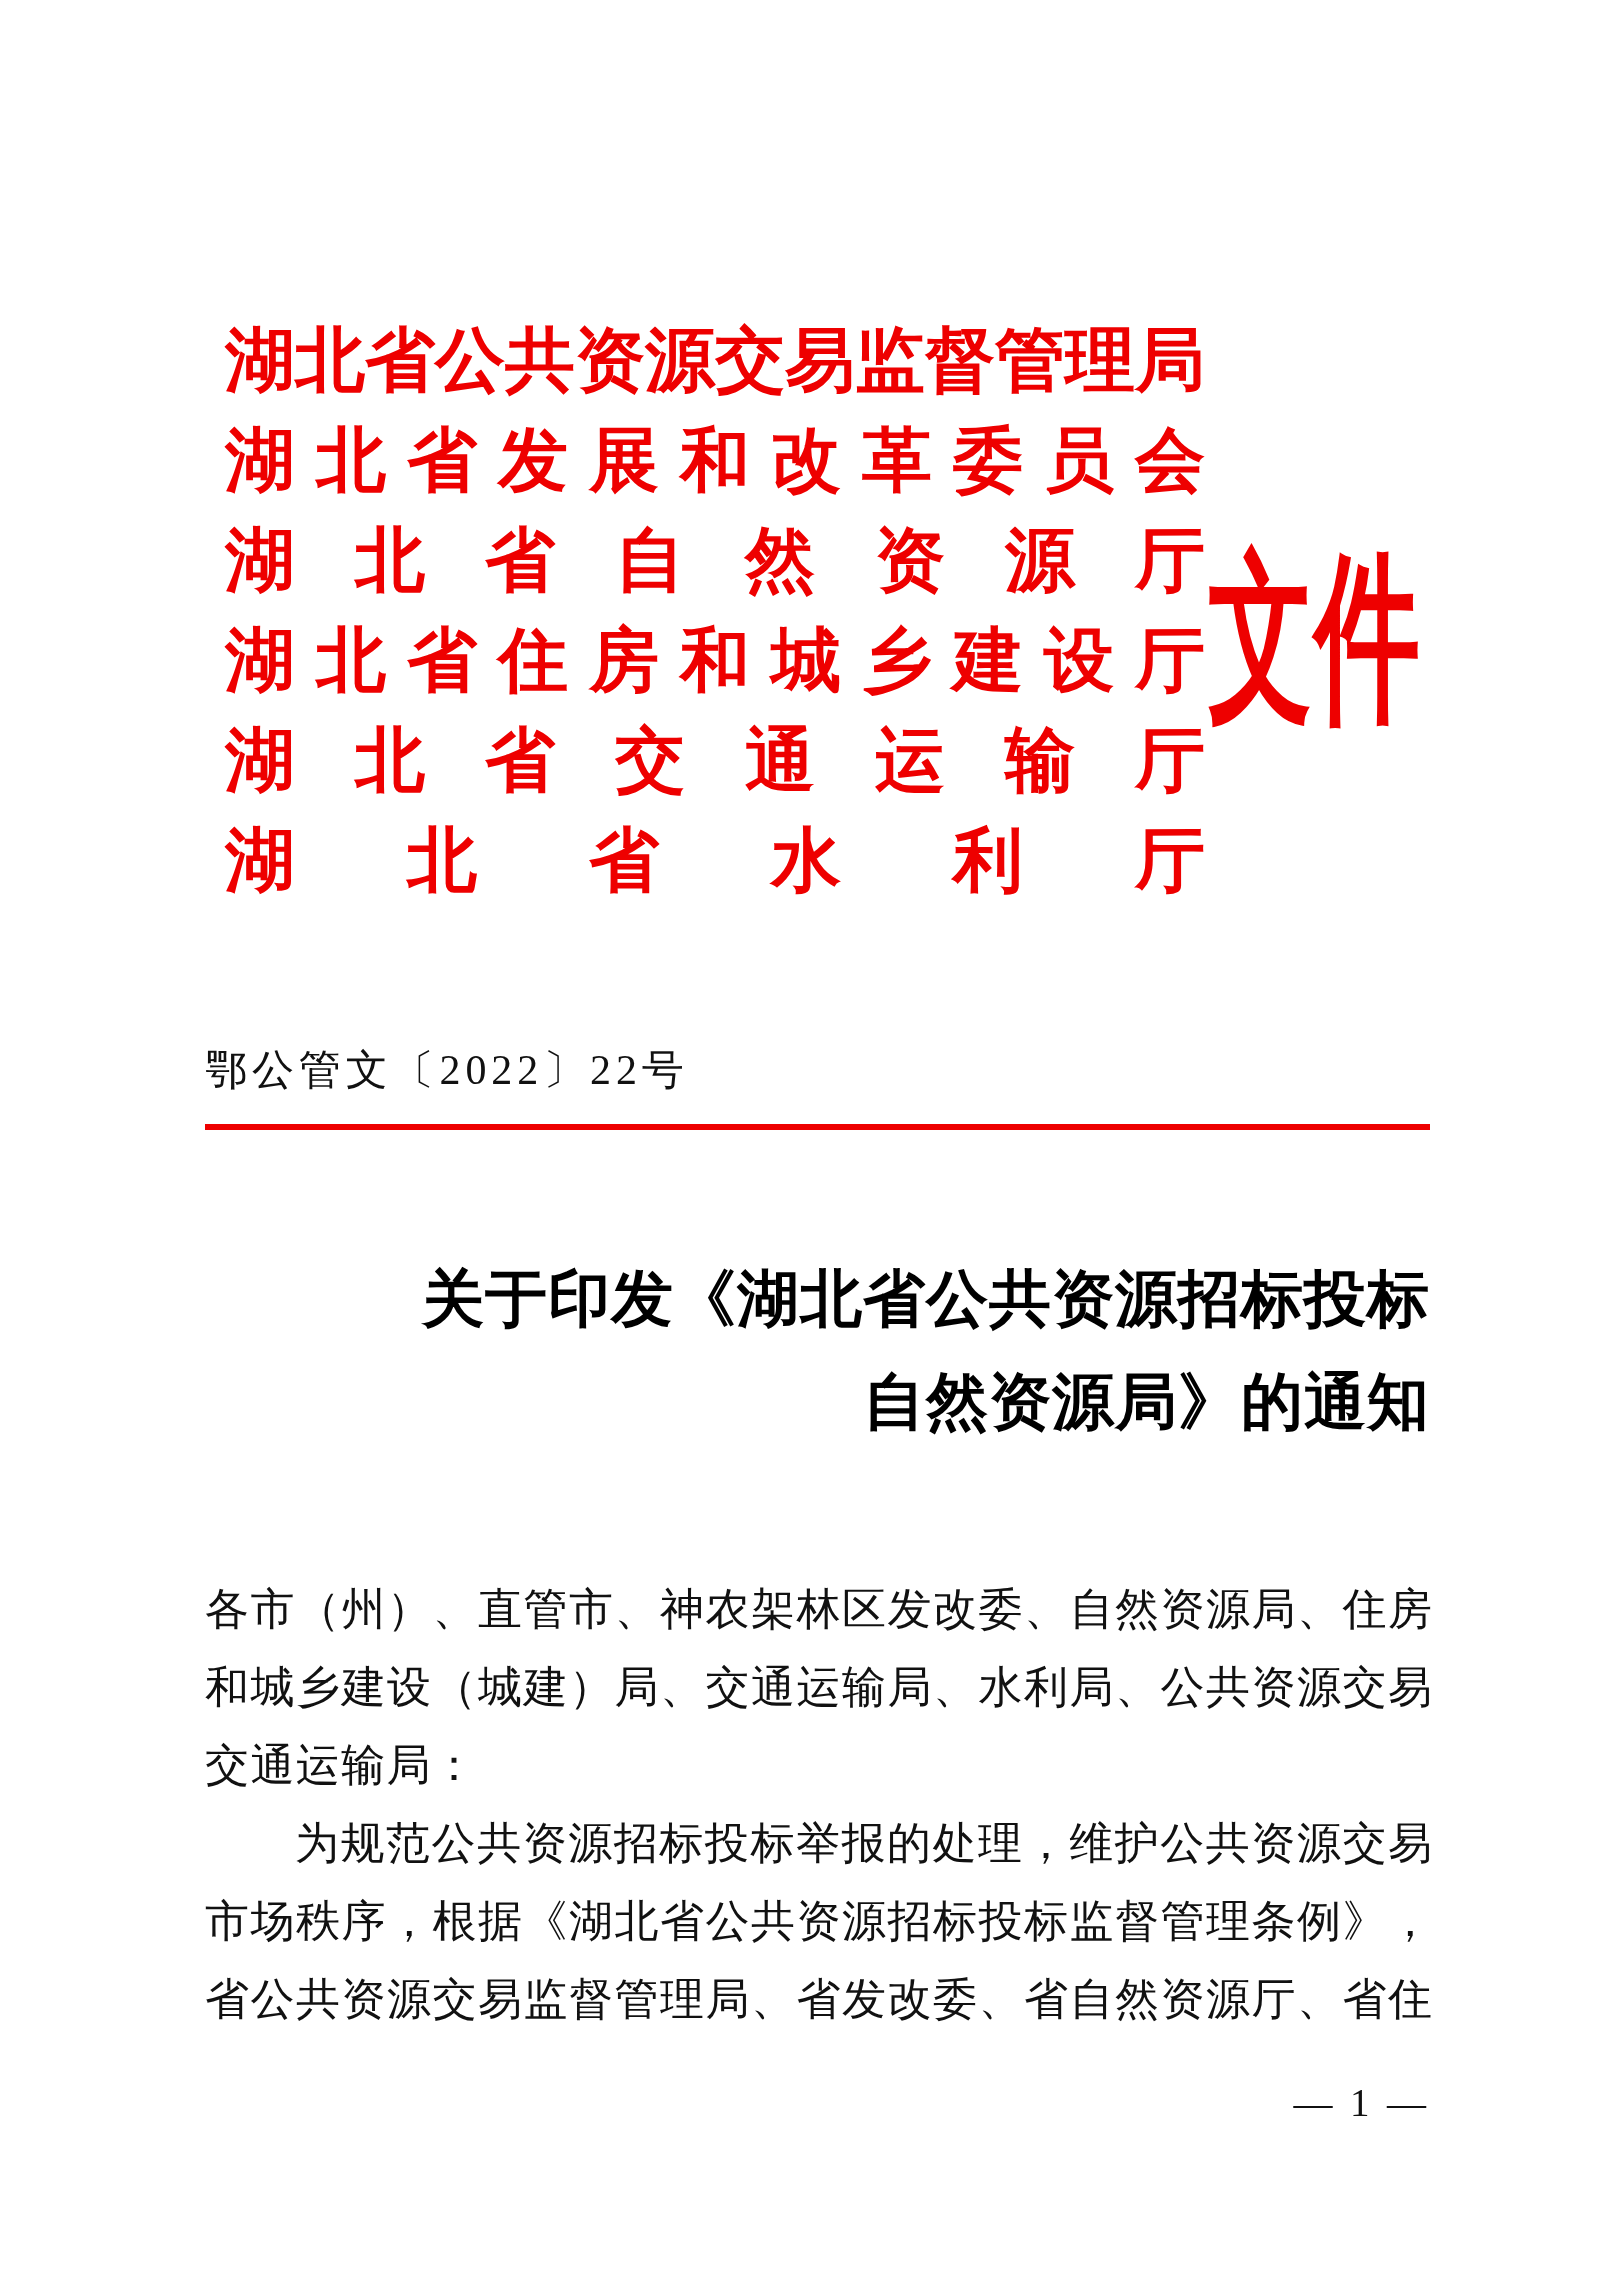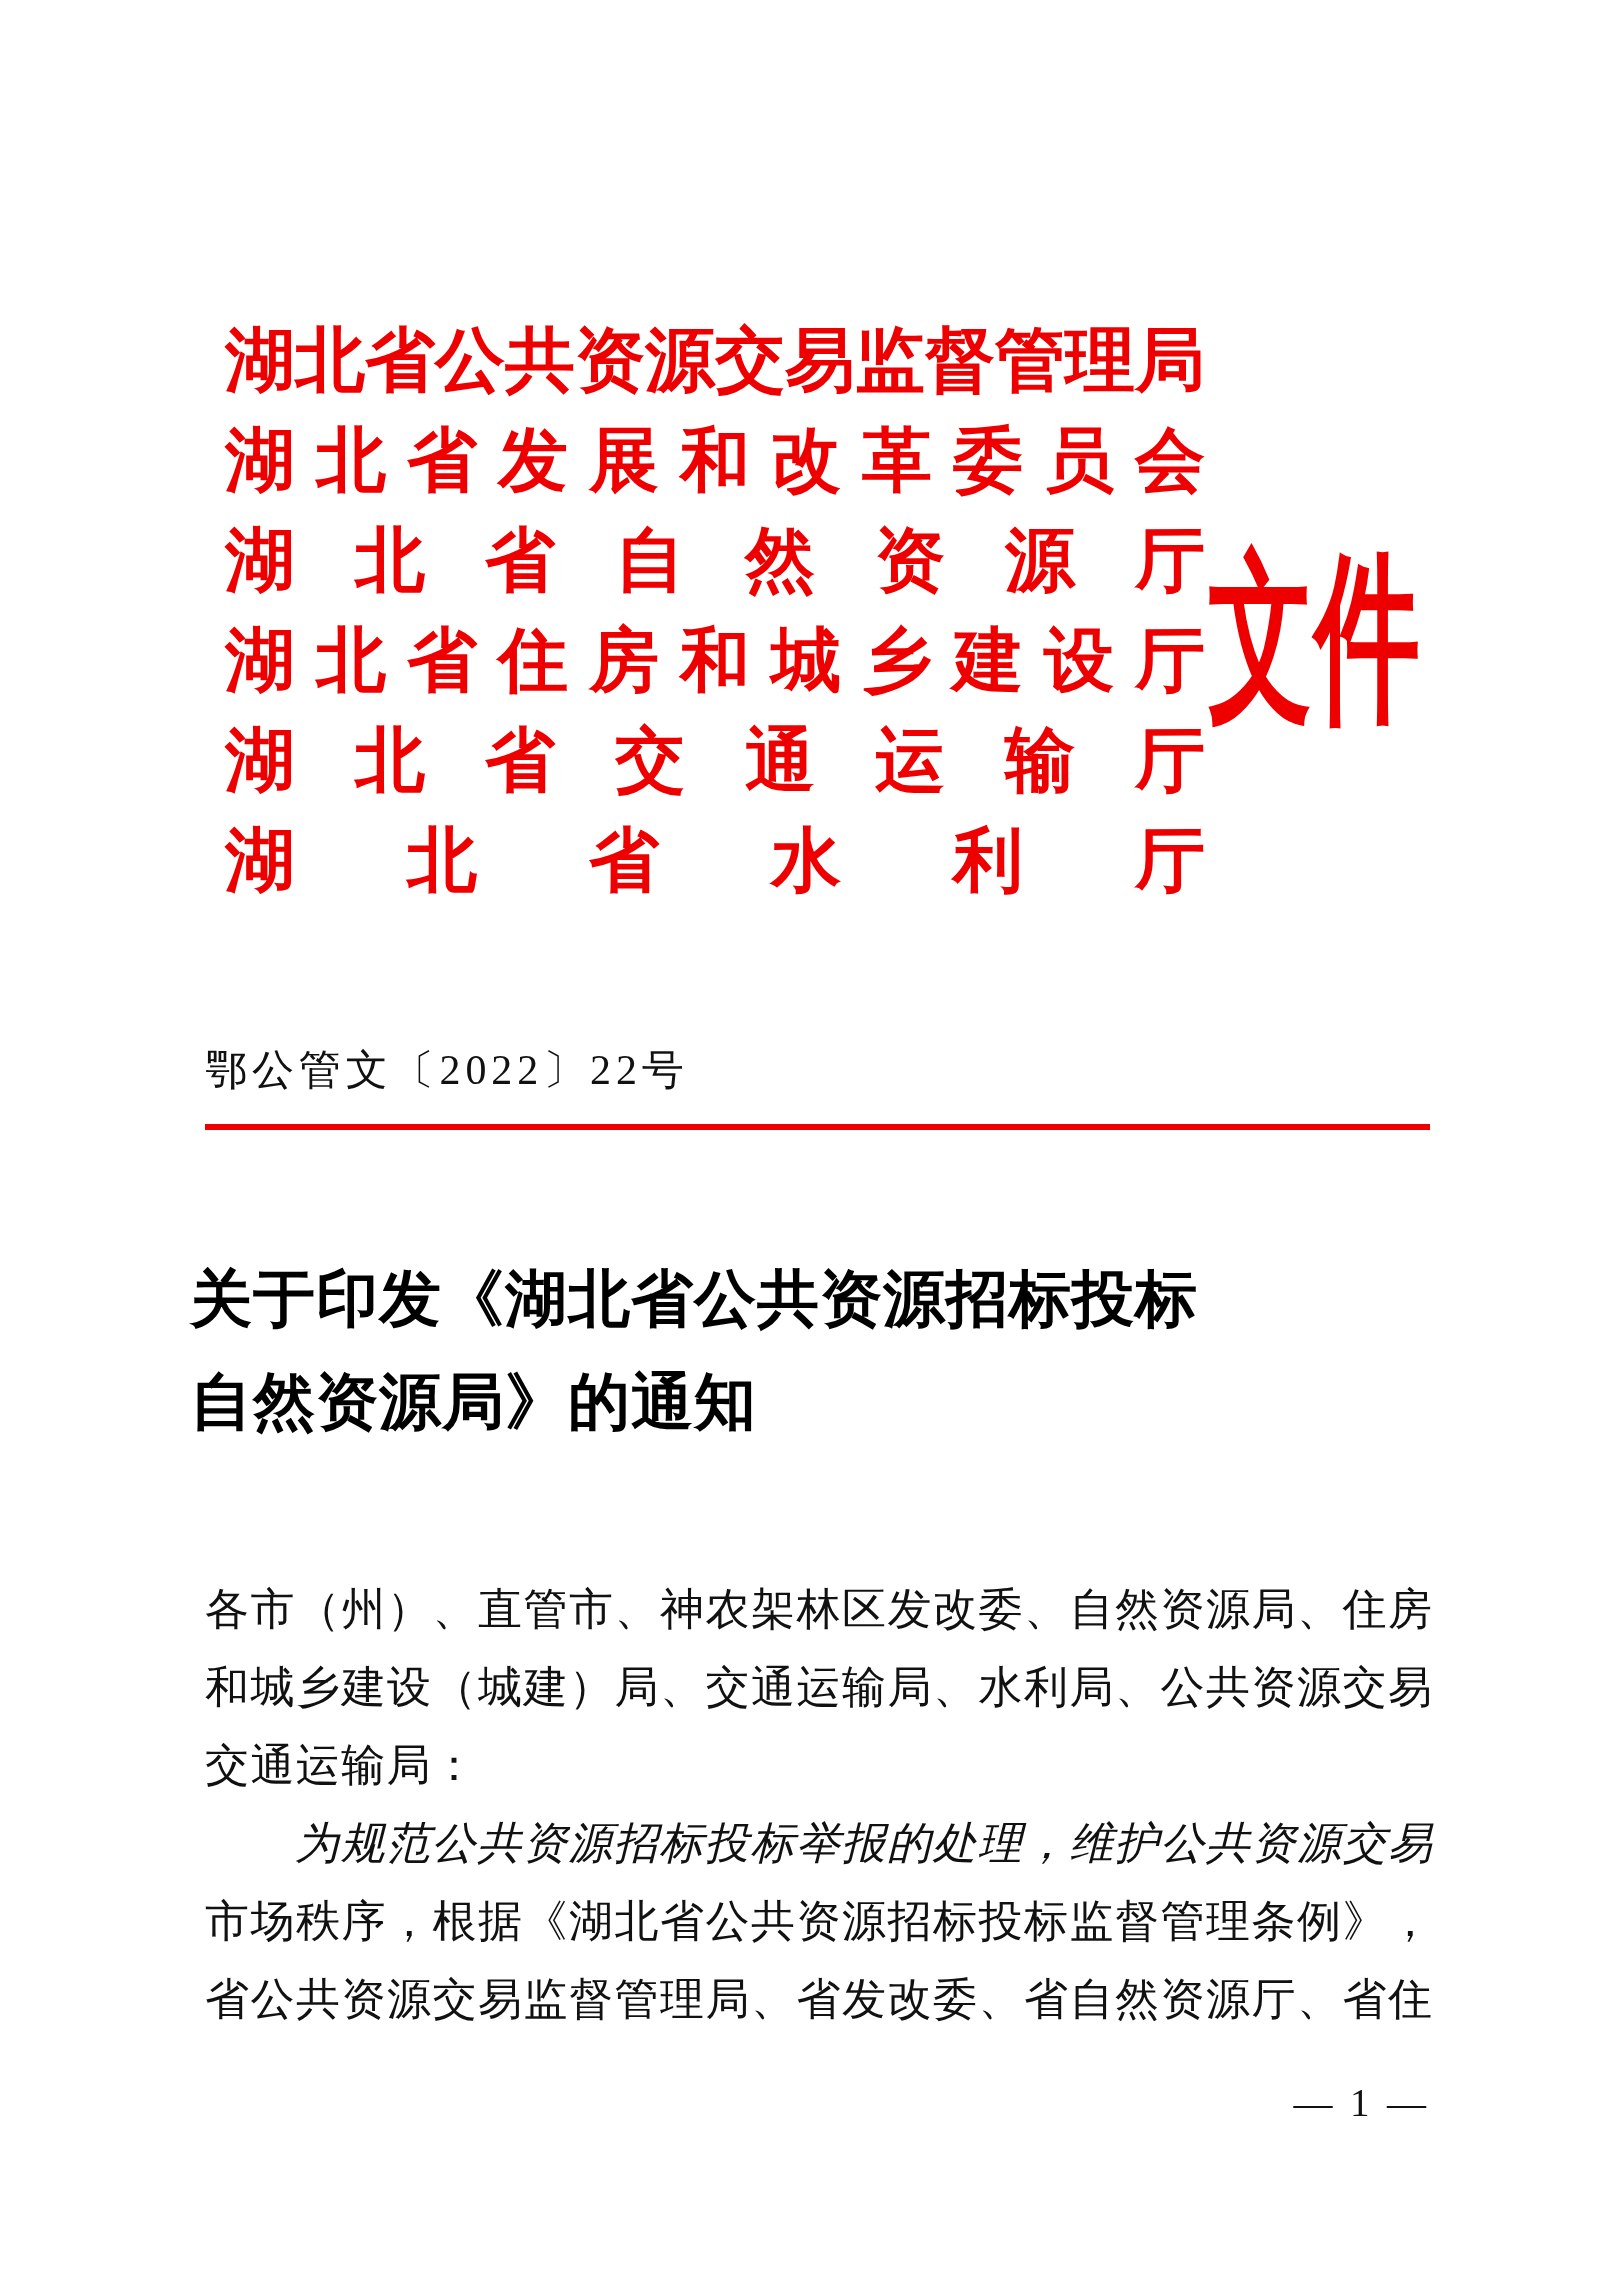--- a/index.html
+++ b/index.html
@@ -65,23 +65,23 @@
   .red-rule{
     position:absolute;
     left:205px;top:1124px;
     width:1225px;height:5.9px;
     background:var(--red);
   }
 
   
   .title{
     position:absolute;
-    left:190px;top:1248px;
+    left:205px;top:1248px;
     width:1225px;
-    text-align:left;
+    text-align:right;
     font-size:62px;
     font-weight:bold;
     line-height:103px;
     letter-spacing:1px;
     color:#000;
   }
 
   
   .body-text{
     position:absolute;
@@ -91,21 +91,21 @@
     line-height:78px;
     color:var(--ink);
   }
   .body-line{white-space:nowrap;letter-spacing:1.4px;}
   .body-line.just{
     white-space:normal;
     text-align:justify;
     text-align-last:justify;
     letter-spacing:0;
   }
-  .body-line.indent{text-indent:90px;font-style:italic;}
+  .body-line.indent{text-indent:90px;}
 
   
   .page-number{
     position:absolute;
     left:205px;top:2080px;
     width:1225px;
     text-align:right;
     font-size:39px;
     line-height:45px;
     letter-spacing:3.9px;

